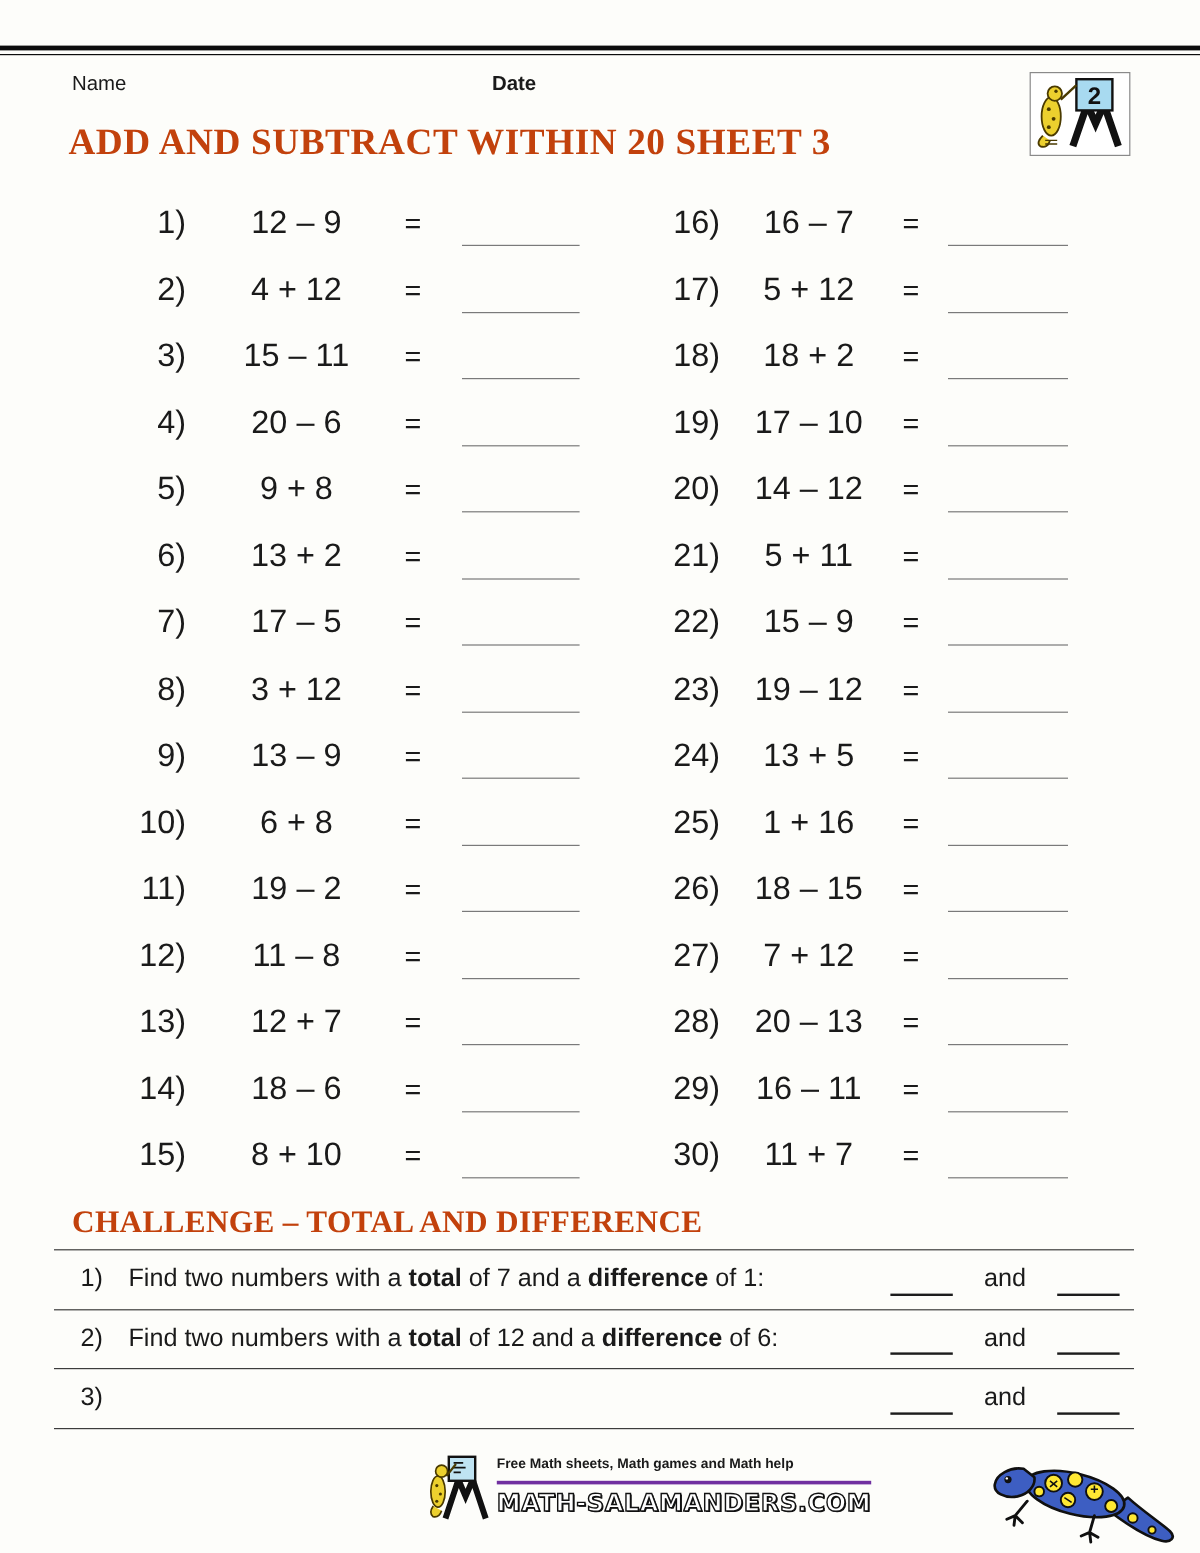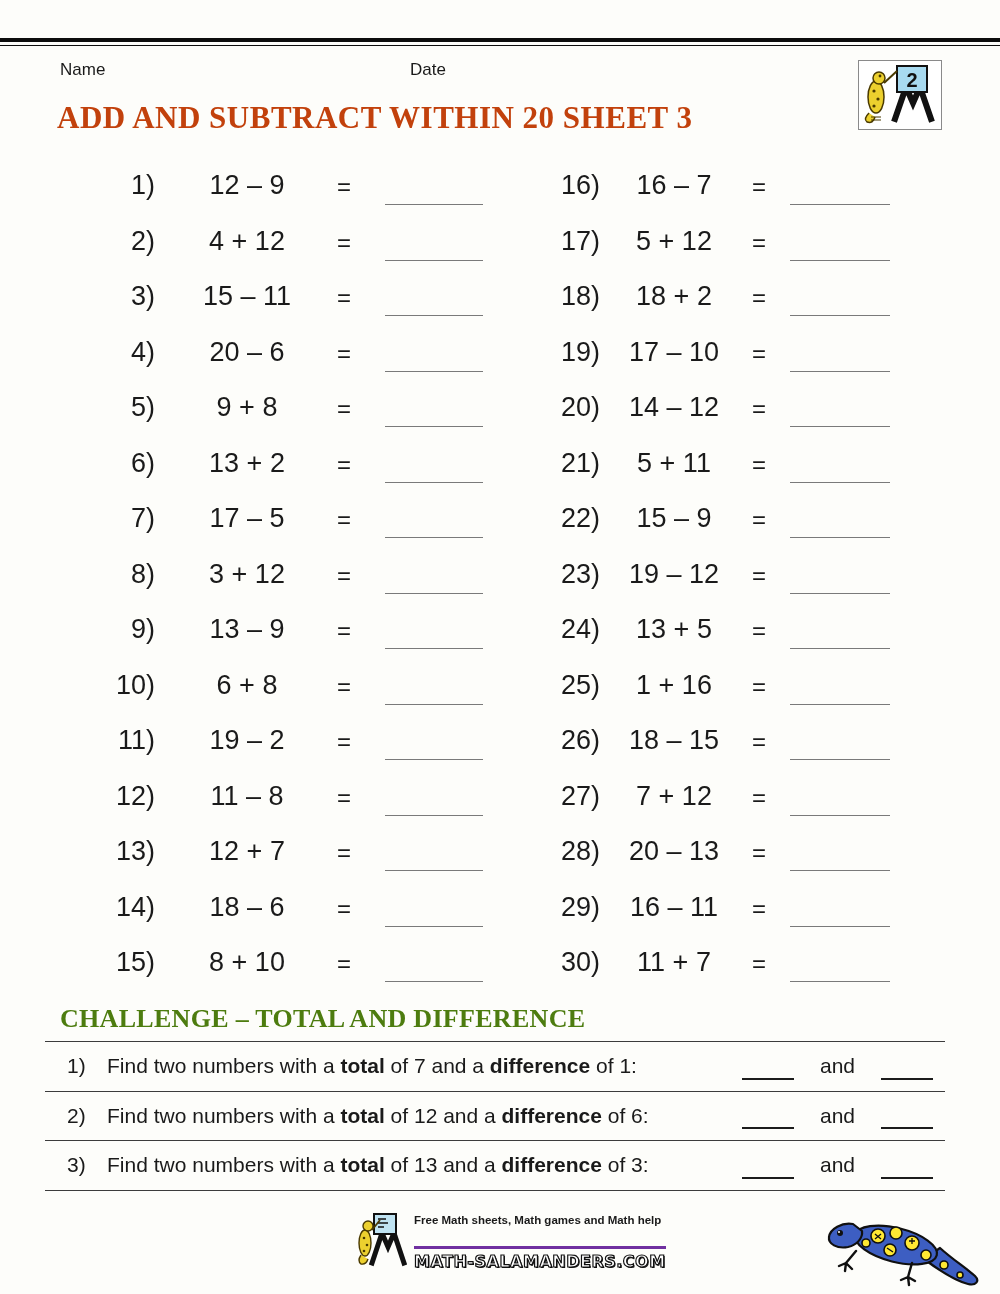--- a/index.html
+++ b/index.html
@@ -3,52 +3,52 @@
 <meta charset="utf-8">
 <style>
   html,body{margin:0;padding:0;}
   body{width:1000px;height:1294px;background:#fdfdfa;font-family:"Liberation Sans",sans-serif;color:#1a1a1a;position:relative;overflow:hidden;}
   .page{position:absolute;inset:0;}
   
   .rule-thick{position:absolute;left:0;top:38px;width:1000px;height:4px;background:#0d0d0d;}
   .rule-thin{position:absolute;left:0;top:45px;width:1000px;height:1px;background:#0d0d0d;}
   
   .name-label{position:absolute;left:60px;top:60px;font-size:17px;}
-  .date-label{position:absolute;left:410px;top:60px;font-size:17px;}
+  .date-label{position:absolute;left:410px;top:60px;font-size:17px;font-weight:bold;}
   .grade-logo{position:absolute;left:858px;top:60px;width:82px;height:68px;background:#fff;border:1px solid #8a8a8a;}
   .title{position:absolute;left:57px;top:100px;margin:0;font-family:"Liberation Serif",serif;font-weight:600;font-size:31px;letter-spacing:.5px;color:#c2410c;white-space:nowrap;}
   
   .problems{position:absolute;left:0;top:161px;width:1000px;}
   .prow{position:relative;height:55.5px;}
   .cell{position:absolute;top:10px;font-size:27px;line-height:1.1;white-space:nowrap;}
   .num{width:80px;text-align:right;}
   .ln{left:75px;} .rn{left:520px;}
   .expr{width:178px;text-align:center;}
   .le{left:158px;} .re{left:586px;width:176px;}
   .eq{top:13px;font-size:24px;}
   .lq{left:337px;} .rq{left:752px;}
   .blank{position:absolute;top:43px;height:0;border-bottom:1.5px solid #7a7a7a;}
   .lb{left:385px;width:98px;} .rb{left:790px;width:100px;}
   
-  .challenge-title{position:absolute;left:60px;top:1004px;margin:0;font-family:"Liberation Serif",serif;font-weight:600;font-size:26px;letter-spacing:.3px;color:#4d7c0f;white-space:nowrap;}
+  .challenge-title{position:absolute;left:60px;top:1004px;margin:0;font-family:"Liberation Serif",serif;font-weight:600;font-size:26px;letter-spacing:.3px;color:#c2410c;white-space:nowrap;}
   .challenge{position:absolute;left:45px;top:1041px;width:900px;}
   .crow{position:relative;height:48.5px;border-top:1.6px solid #3c3c3c;display:flex;align-items:center;font-size:21px;}
   .crow.last{border-bottom:1.6px solid #3c3c3c;}
   .cnum{margin-left:22px;width:40px;flex:0 0 auto;}
   .ctext{flex:0 0 auto;white-space:pre;}
   .ctext b{font-weight:700;}
   .spacer{flex:1;}
   .cblank{flex:0 0 auto;width:52px;border-bottom:2px solid #1c1c1c;align-self:flex-end;margin-bottom:11px;height:0;}
   .cand{flex:0 0 auto;margin:0 26px;}
   .cblank.second{margin-right:12px;}
   
   .footer-logo{position:absolute;left:356px;top:1211px;display:flex;align-items:flex-start;}
   .ms-textcol{margin-left:4px;}
-  .tagline{font-size:11.5px;font-weight:bold;white-space:nowrap;padding:3px 0 20px 0;border-bottom:3px solid #7030a0;}
-  .site{font-family:"DejaVu Sans",sans-serif;font-weight:bold;font-size:16px;color:#ffffff;-webkit-text-stroke:1.2px #111;text-shadow:1px 1px 0 #111;white-space:nowrap;margin-top:3px;letter-spacing:.5px;}
+  .tagline{font-size:11.5px;font-weight:bold;white-space:nowrap;padding:3px 0 8px 0;border-bottom:3px solid #7030a0;}
+  .site{font-family:"DejaVu Sans",sans-serif;font-weight:bold;font-size:20px;color:#ffffff;-webkit-text-stroke:1.2px #111;text-shadow:1px 1px 0 #111;white-space:nowrap;margin-top:3px;letter-spacing:.5px;}
   .gecko{position:absolute;left:820px;top:1203px;}
 </style>
 </head>
 <body>
 
 <div class="page">
 
   <div class="rule-thick"></div>
   <div class="rule-thin"></div>
 
@@ -241,21 +241,20 @@
     <div class="crow">
       <span class="cnum">2)</span>
       <span class="ctext"><span>Find two numbers with a </span><b>total</b><span> of 12 and a </span><b>difference</b><span> of 6:</span></span>
       <span class="spacer"></span>
       <span class="cblank"></span>
       <span class="cand">and</span>
       <span class="cblank second"></span>
     </div>
     <div class="crow last">
       <span class="cnum">3)</span>
-      <span class="ctext"><span>Find two numbers with a </span><b>total</b><span> of 13 and a </span><b>difference</b><span> of 3:</span></span>
       <span class="spacer"></span>
       <span class="cblank"></span>
       <span class="cand">and</span>
       <span class="cblank second"></span>
     </div>
   </div>
 
   <div class="footer-logo">
     <svg width="54" height="56" viewBox="0 0 54 56">
       <path d="M16 52 L26 22 L32 36 L38 22 L48 52" fill="none" stroke="#111" stroke-width="5" stroke-linecap="square"></path>

